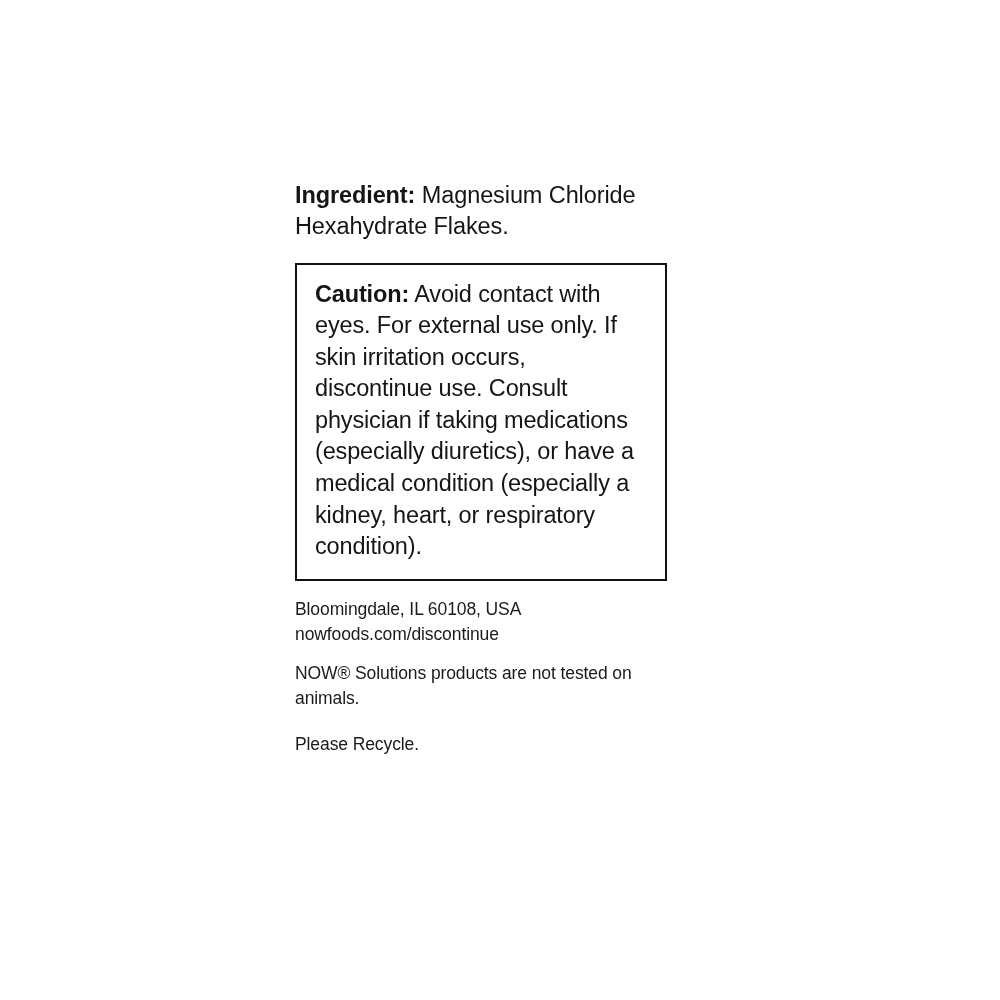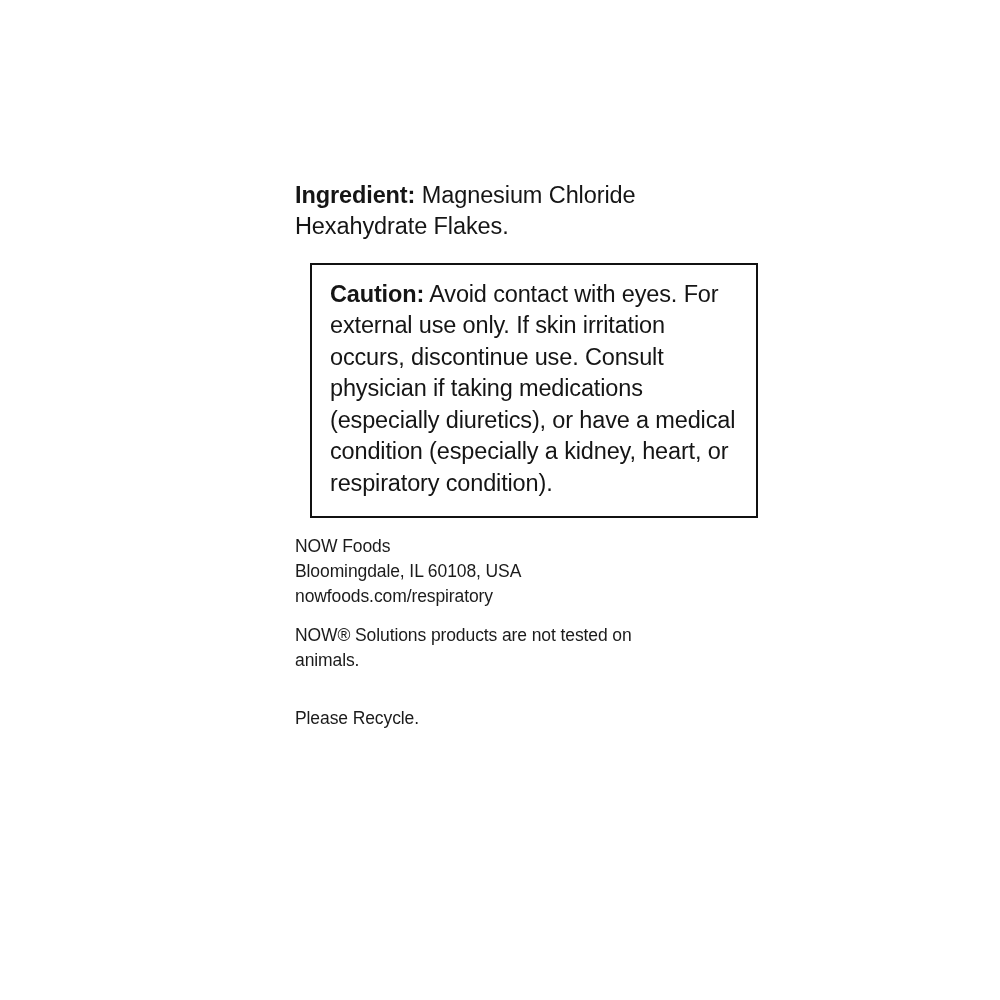--- a/index.html
+++ b/index.html
@@ -31,24 +31,23 @@
     color: #151515;
     width: 390px;
   }
   .ingredient-block .lead {
     font-weight: bold;
   }
 
   .caution-box {
     margin-top: 20px;
     border: 2px solid #111111;
-    width: 448px;
+    width: 372px;
     box-sizing: border-box;
     padding: 14px 16px 16px 18px;
-    margin-left: 15px;
   }
   .caution-text {
     font-size: 23.5px;
     line-height: 1.345;
     letter-spacing: -0.15px;
     color: #151515;
   }
   .caution-text .lead {
     font-weight: bold;
   }
@@ -64,21 +63,21 @@
   .notice-block {
     margin-top: 14px;
     font-size: 17.5px;
     line-height: 1.44;
     color: #1b1b1b;
     letter-spacing: -0.1px;
     width: 370px;
   }
 
   .recycle-block {
-    margin-top: 32px;
+    margin-top: 20px;
     font-size: 17.5px;
     line-height: 1.44;
     color: #1b1b1b;
     letter-spacing: -0.1px;
   }
 
   .nowrap-line { display: block; }
 </style>
 </head>
 <body>
@@ -89,22 +88,21 @@
     <span class="lead">Ingredient:</span><span> Magnesium Chloride Hexahydrate Flakes.</span>
   </div>
 
   <div class="caution-box">
     <div class="caution-text">
       <span class="lead">Caution:</span><span> Avoid contact with eyes. For external use only. If skin irritation occurs, discontinue use. Consult physician if taking medications (especially diuretics), or have a medical condition (especially a kidney, heart, or respiratory condition).</span>
     </div>
   </div>
 
   <div class="address-block">
-    <span class="nowrap-line">NOW Foods</span>
     <span class="nowrap-line">Bloomingdale, IL 60108, USA</span>
-    <span class="nowrap-line">nowfoods.com/respiratory</span>
+    <span class="nowrap-line">nowfoods.com/discontinue</span>
   </div>
 
   <div class="notice-block">NOW® Solutions products are not tested on animals.</div>
 
   <div class="recycle-block">Please Recycle.</div>
 
 </div>
 
 </body></html>

